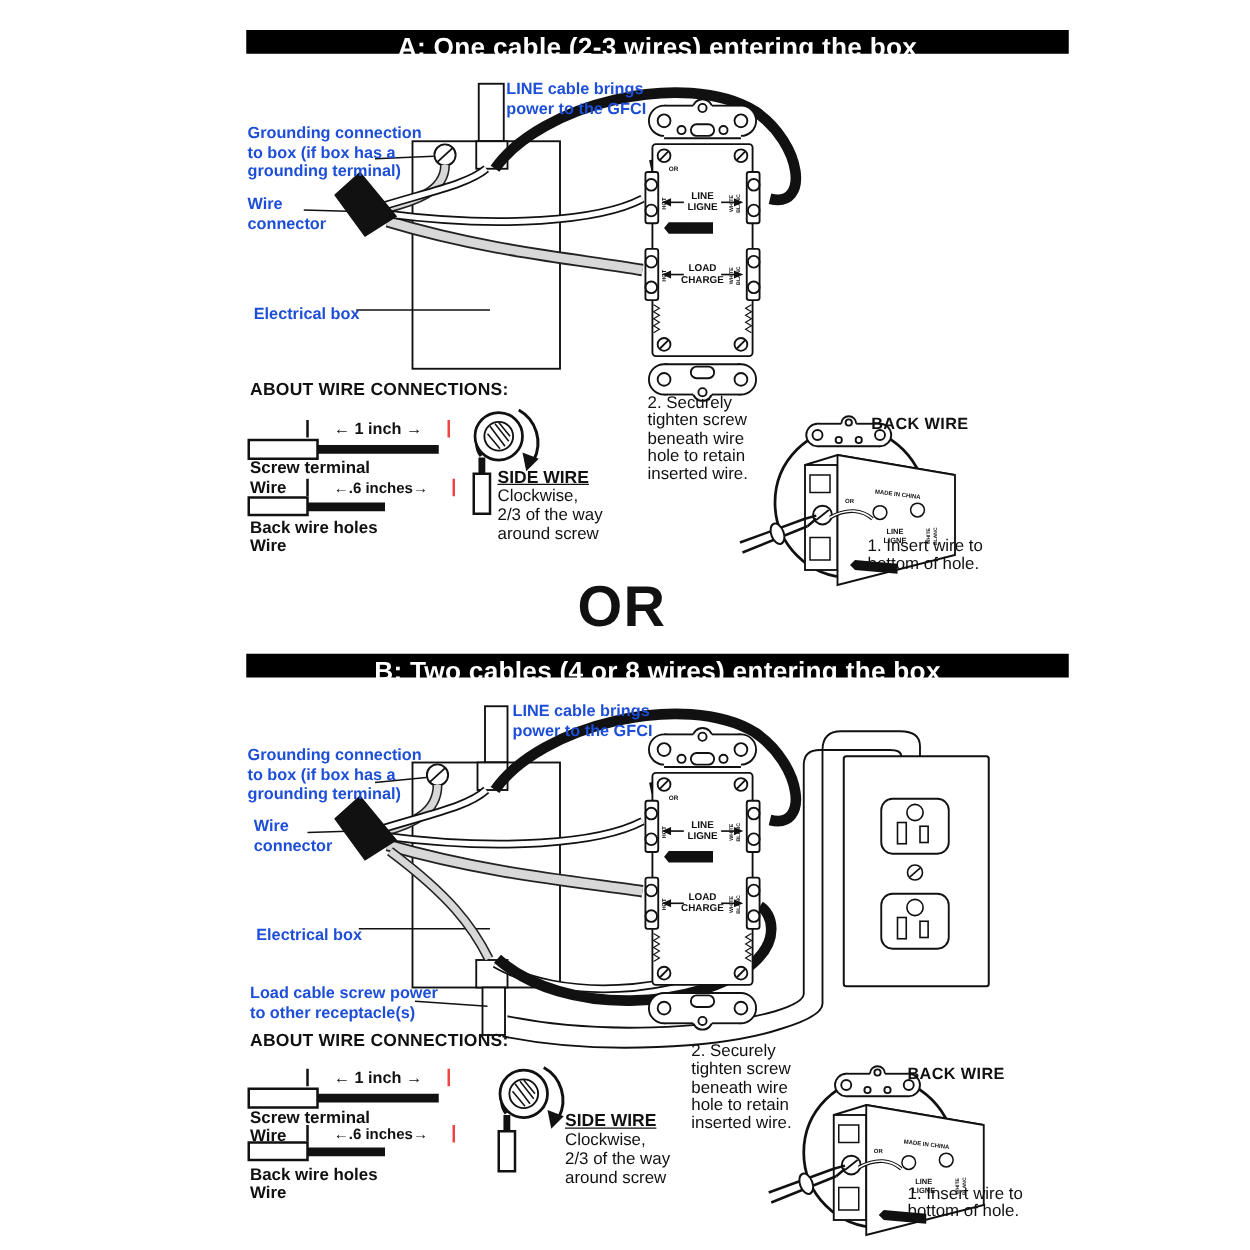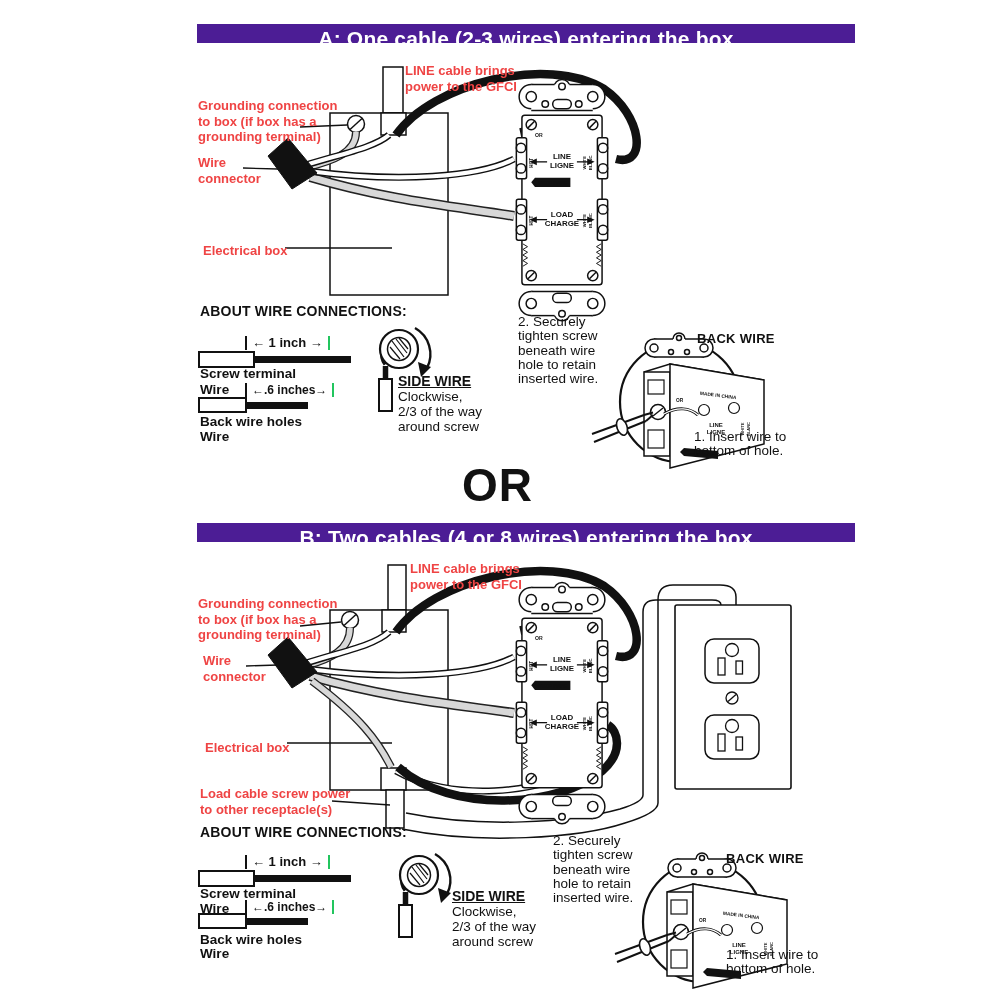--- a/index.html
+++ b/index.html
@@ -1,24 +1,24 @@
 <!DOCTYPE html>
 <html><head>
 <meta charset="utf-8">
 <style>
   html,body{margin:0;padding:0;background:#fff;}
   #page{position:relative;width:1000px;height:1000px;background:#fff;overflow:hidden;
         font-family:"Liberation Sans",sans-serif;color:#111;}
-  .hdr{position:absolute;left:197px;width:658px;height:19px;background:#4c1d95;color:#fff;
+  .hdr{position:absolute;left:197px;width:658px;height:19px;background:#000000;color:#fff;
        font-size:21px;font-weight:700;text-align:center;line-height:29px;letter-spacing:.2px;}
-  .lbl{position:absolute;font-weight:700;font-size:13px;line-height:15.5px;white-space:pre-line;color:#ef4444;}
+  .lbl{position:absolute;font-weight:700;font-size:13px;line-height:15.5px;white-space:pre-line;color:#1d4ed8;}
   .about-h{position:absolute;font-size:14px;font-weight:800;letter-spacing:.2px;}
   .about-s{position:absolute;font-size:13.5px;font-weight:700;margin-top:45px;}
-  .measure{position:absolute;border-left:2px solid #111;border-right:2px solid #22c55e;
-           padding:0 5px;font-size:13px;font-weight:700;line-height:14px;}
+  .measure{position:absolute;border-left:2px solid #111;border-right:2px solid #ef4444;
+           padding:0 20px;font-size:13px;font-weight:700;line-height:14px;}
   .wiregfx{position:absolute;display:flex;align-items:center;}
   .wg-ins{background:#fff;border:2.5px solid #111;}
   .wg-bare{background:#111;margin-left:-1px;}
   .step{position:absolute;font-size:13.5px;line-height:14.3px;font-weight:400;white-space:pre-line;}
   .bw-title{position:absolute;font-size:13px;font-weight:800;letter-spacing:.3px;text-align:right;}
   .or{position:absolute;font-size:46px;font-weight:800;letter-spacing:1px;}
   .sw-title{position:absolute;font-size:14px;font-weight:800;text-decoration:underline;}
   .sw-cap{position:absolute;font-size:13.5px;line-height:15px;font-weight:400;white-space:pre-line;}
   svg{position:absolute;overflow:visible;}
   svg text{font-family:"Liberation Sans",sans-serif;font-weight:700;fill:#111;}

